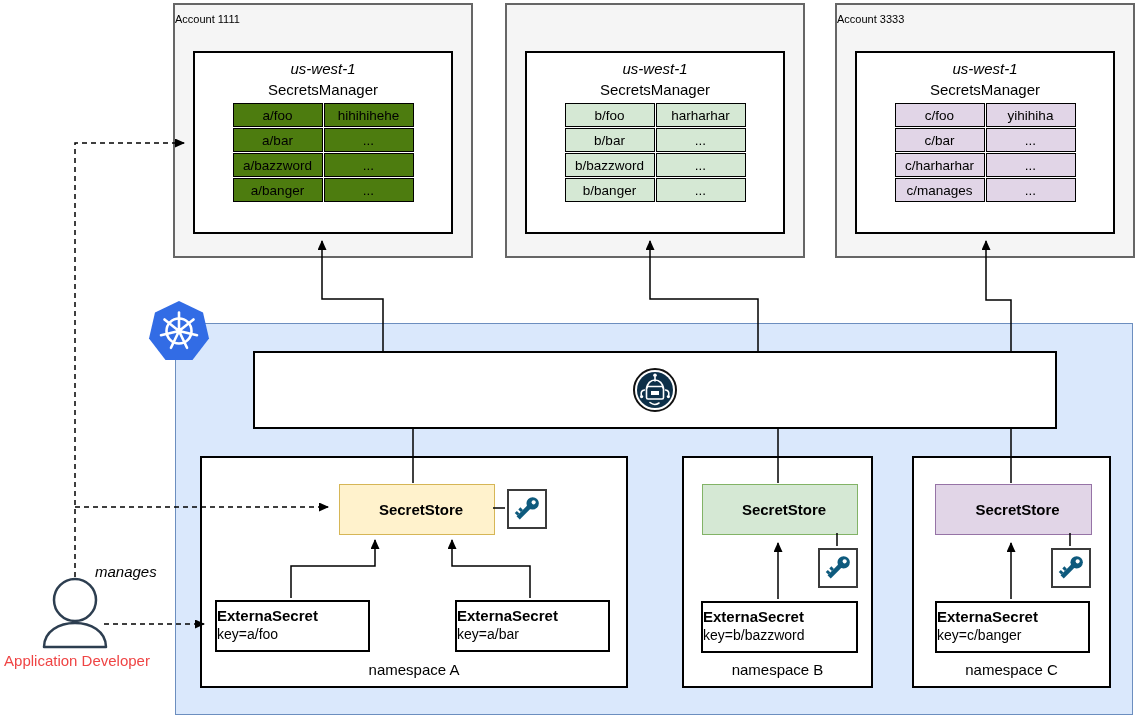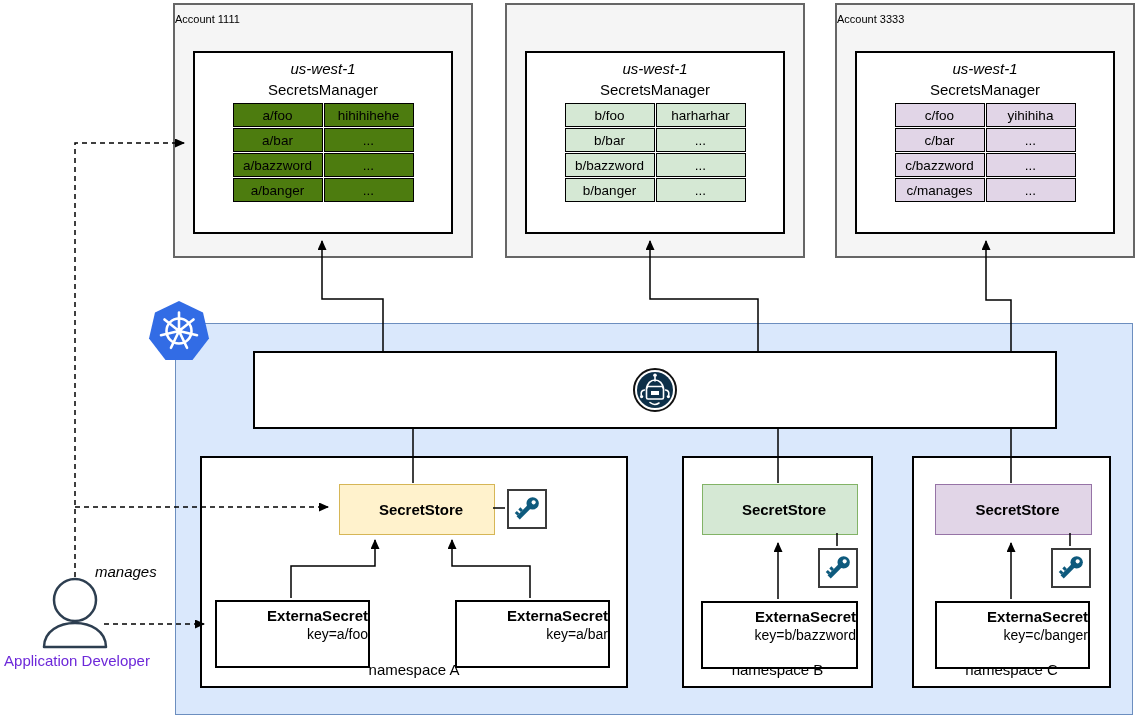--- a/index.html
+++ b/index.html
@@ -32,27 +32,27 @@
                border:2px solid #000; box-sizing:border-box; }
   .ns-label { position:absolute; bottom:8px; left:0; width:100%; text-align:center; font-size:15px; }
   .secret-store { position:absolute; box-sizing:border-box; display:flex;
                   align-items:center; justify-content:center; font-weight:bold; font-size:15px;padding-left:8px; }
   .ss-yellow { background:#FFF2CC; border:1px solid #D6B656; }
   .ss-green  { background:#D5E8D4; border:1px solid #82B366; }
   .ss-purple { background:#E1D5E7; border:1px solid #9673A6; }
   .key-box { position:absolute; width:40px; height:40px; background:#fff;
              border:2px solid #3b3b3b; box-sizing:border-box;
              display:flex; align-items:center; justify-content:center; }
-  .ext-secret { position:absolute; height:68px; background:#fff; border:2px solid #000;
-                box-sizing:border-box; text-align:right; padding-top:5px; }
+  .ext-secret { position:absolute; height:52px; background:#fff; border:2px solid #000;
+                box-sizing:border-box; text-align:left; padding-top:5px; }
   .es-title { font-weight:bold; font-size:15px; line-height:18px; }
   .es-key { font-size:14px; line-height:18px; }
 
   .manages-label { left:95px; top:563px; font-style:italic; font-size:15px; }
-  .actor-label { left:0px; top:652px; width:154px; text-align:center; font-size:15px; color:#6d28d9; }
+  .actor-label { left:0px; top:652px; width:154px; text-align:center; font-size:15px; color:#ef4444; }
 
   #overlay { position:absolute; left:0; top:0; z-index:10; pointer-events:none; }
   .k8s-logo-wrap { left:147px; top:301px; width:64px; height:61px; }
 </style>
 </head>
 <body>
 
 <div id="canvas">
 
   <div class="account" style="left:173px">
@@ -119,21 +119,21 @@
         <tbody>
             <tr>
           <td>c/foo</td>
           <td>yihihiha</td>
             </tr>
         <tr>
           <td>c/bar</td>
           <td>...</td>
             </tr>
         <tr>
-          <td>c/bazzword</td>
+          <td>c/harharhar</td>
           <td>...</td>
             </tr>
         <tr>
           <td>c/manages</td>
           <td>...</td>
             </tr>
       </tbody>
         </table>
     </div>
   </div>

